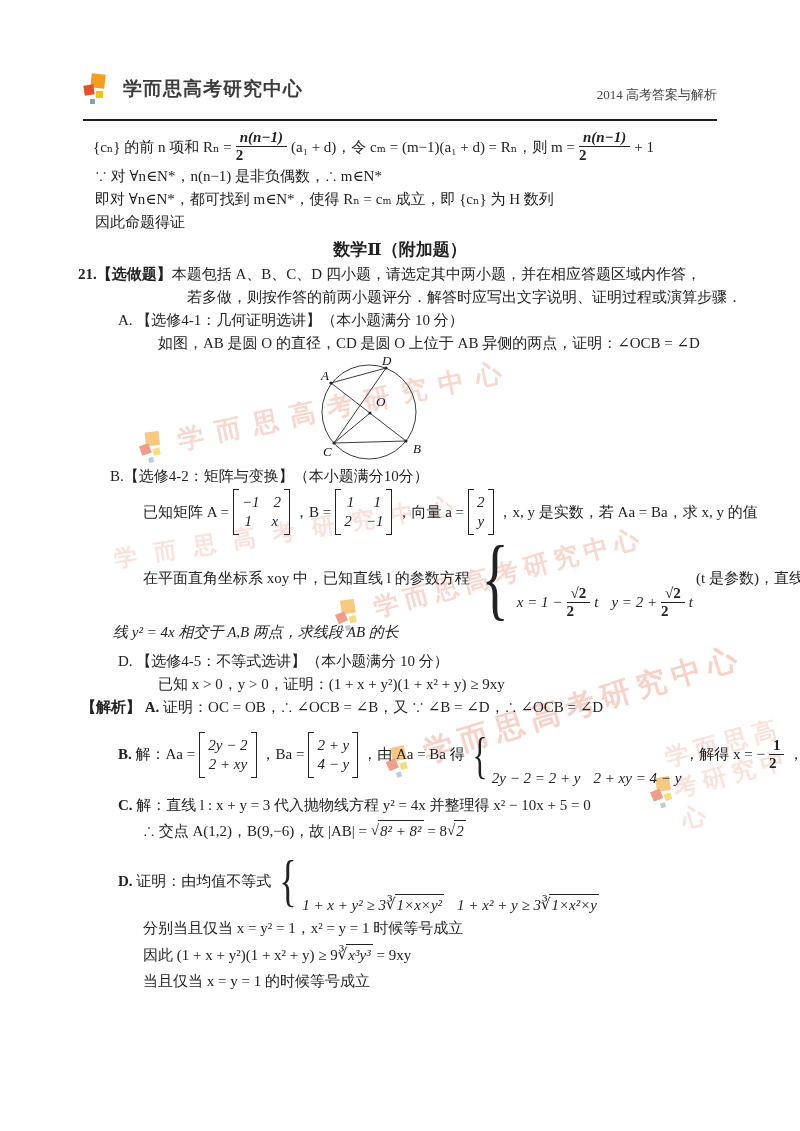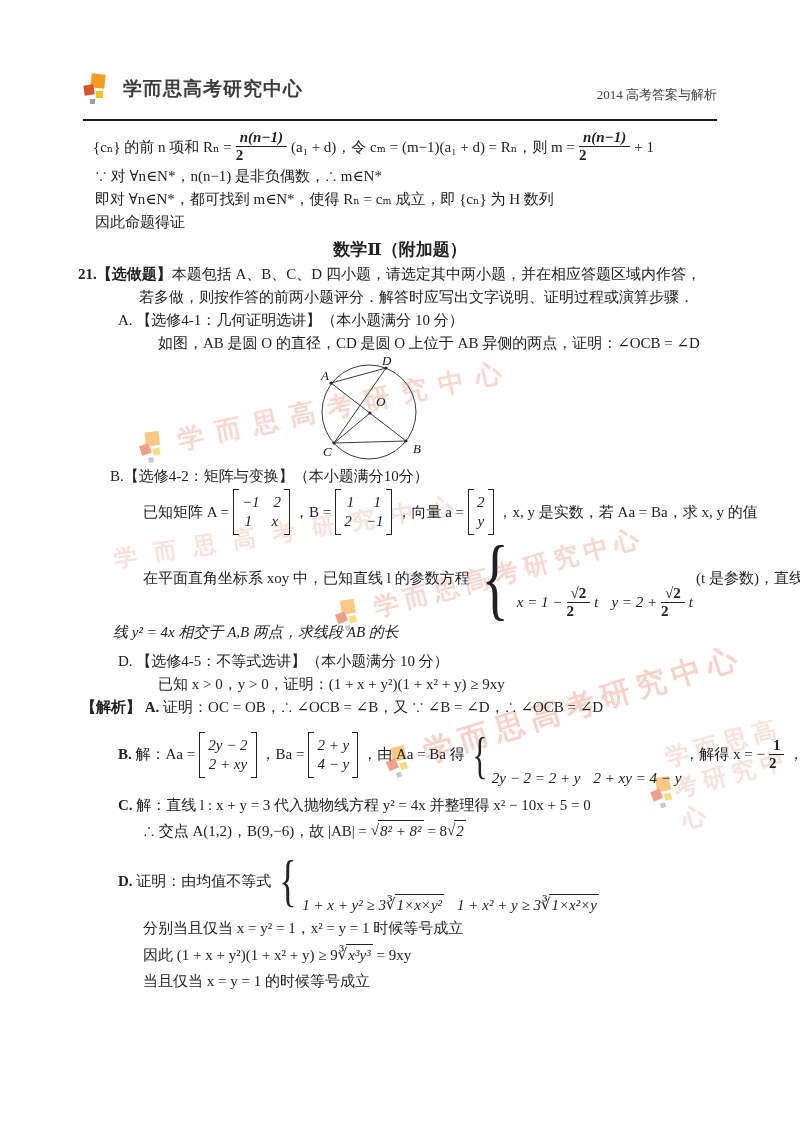--- a/index.html
+++ b/index.html
@@ -152,21 +152,21 @@
     </div>
     <div class="line" style="margin-left:12px;">∵ 对 ∀n∈N*，n(n−1) 是非负偶数，∴ m∈N*</div>
     <div class="line" style="margin-left:12px;">即对 ∀n∈N*，都可找到 m∈N*，使得 Rₙ = cₘ 成立，即 {cₙ} 为 H 数列</div>
     <div class="line" style="margin-left:12px;">因此命题得证</div>
 
     <div class="line center heading">数学Ⅱ（附加题）</div>
 
     <div class="line" style="margin-top:4px; margin-left:-5px;">
       <span class="b">21.</span><span class="b">【选做题】</span><span>本题包括 A、B、C、D 四小题，请选定其中两小题，并在相应答题区域内作答，</span>
     </div>
-    <div class="line" style="margin-left:56px;">若多做，则按作答的前两小题评分．解答时应写出文字说明、证明过程或演算步骤．</div>
+    <div class="line" style="margin-left:104px;">若多做，则按作答的前两小题评分．解答时应写出文字说明、证明过程或演算步骤．</div>
 
     <div class="line" style="margin-left:35px;">A. 【选修4-1：几何证明选讲】（本小题满分 10 分）</div>
     <div class="line" style="margin-left:75px;">如图，AB 是圆 O 的直径，CD 是圆 O 上位于 AB 异侧的两点，证明：∠OCB = ∠D</div>
 
     <div class="figure">
       <svg width="180" height="106" viewBox="0 0 180 106">
         <g stroke="#3c3c3c" stroke-width="1" fill="none">
           <circle cx="71" cy="56" r="47"></circle>
           <line x1="33" y1="27" x2="88" y2="12"></line>
           <line x1="33" y1="27" x2="108" y2="85"></line>

